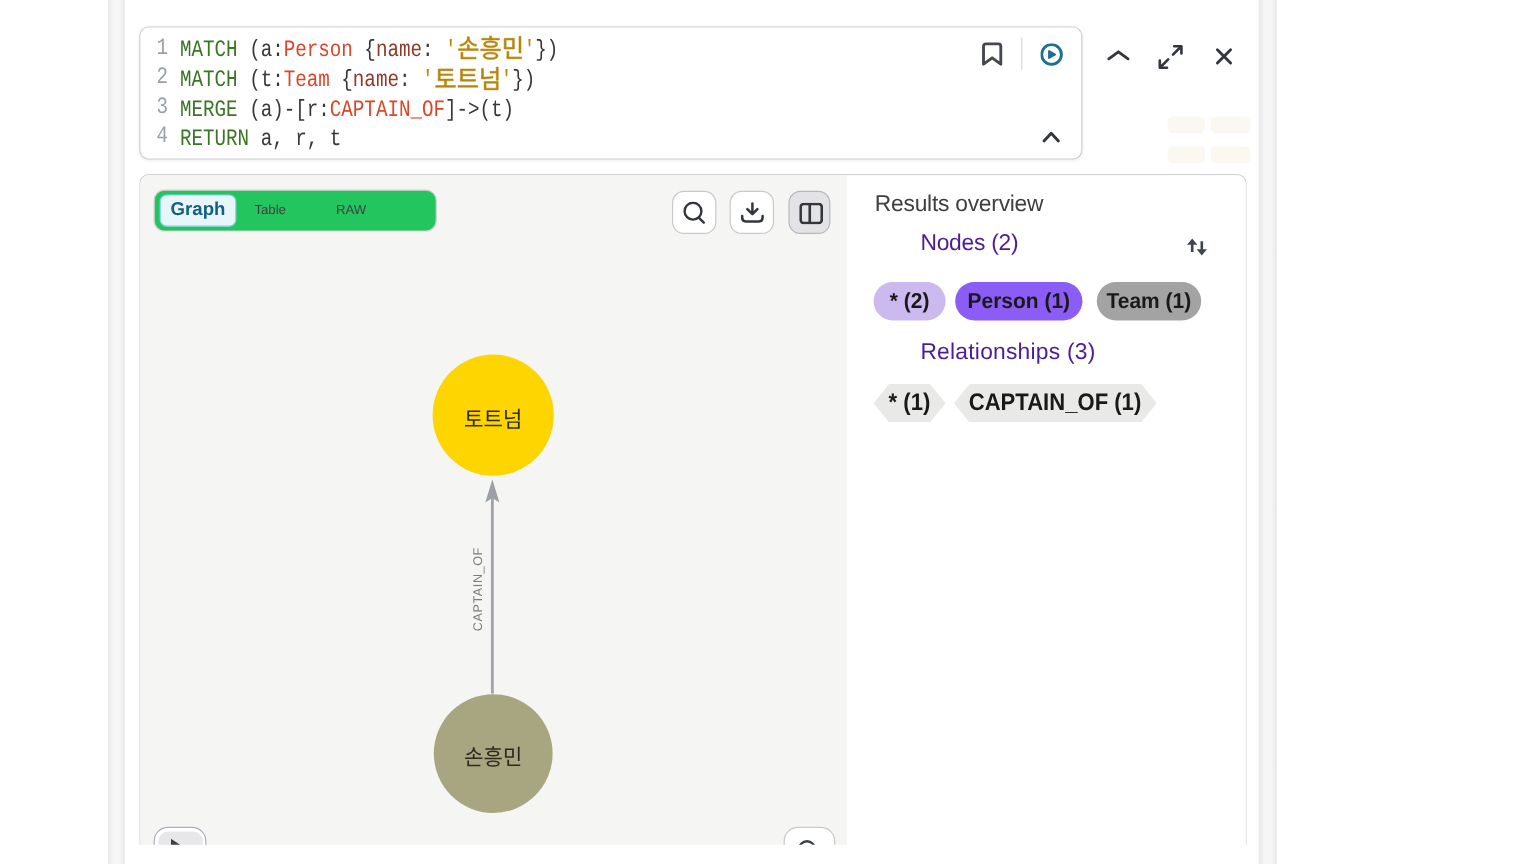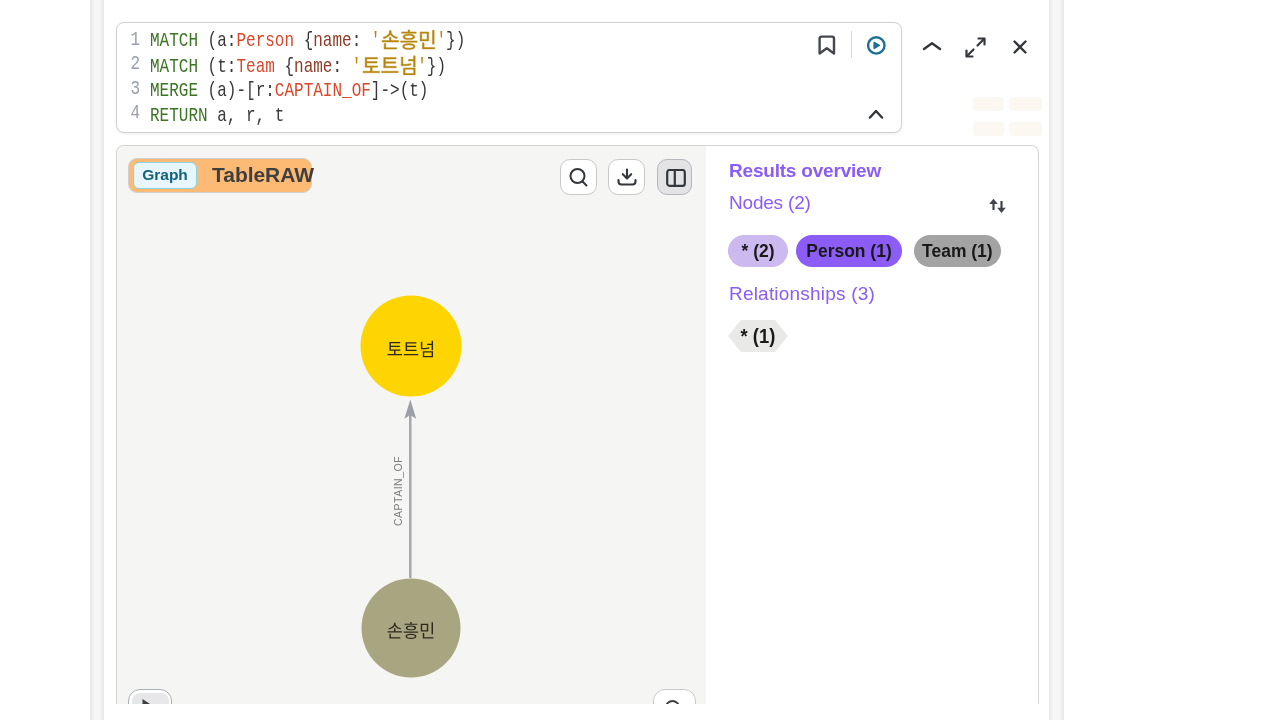--- a/index.html
+++ b/index.html
@@ -17,27 +17,27 @@
 .lbl { color:#d9472b; }
 .prop { color:#8d3a26; }
 .str { color:#b8860b; }
 
 svg.ic { position:absolute; }
 #divider { left:851px; top:31px; width:1px; height:27px; background:#d9d9d9; }
 
 #results { left:116px; top:145px; width:923px; height:559px; background:#fff; border:1px solid #d2d2d2; border-bottom:none; border-radius:8px 8px 0 0; overflow:hidden; }
 #grapharea { left:0; top:0; width:589px; height:559px; background:#f5f5f3; }
 #sidepanel { left:589px; top:0; width:333px; height:559px; background:#fff; }
-#tabs { left:11px; top:12px; width:184px; height:35px; background:#fdba74; border:1px solid #d0d0d0; border-radius:9px; }
+#tabs { left:11px; top:12px; width:236px; height:35px; background:#22c55e; border:1px solid #d0d0d0; border-radius:9px; }
 #tabGraph { left:4px; top:3px; width:64px; height:27px; background:#e7f6fa; border:1px solid #8ad2e6; border-radius:6px; color:#15607e; font-weight:bold; font-size:15.5px; line-height:23px; text-align:center; }
-.tab { font-weight:bold; font-size:21px; color:#3f3f3f; line-height:32px; }
+.tab { font-weight:normal; font-size:11px; color:#3f3f3f; line-height:32px; }
 #tabTable { left:83px; top:0; }
-#tabRaw { left:136px; top:0; }
+#tabRaw { left:151px; top:0; }
 .btn { position:absolute; background:#fff; border:1px solid #c9c9c9; border-radius:10px; }
-.sp-h { font-size:19px; color:#8b5cf6; letter-spacing:-0.2px; }
+.sp-h { font-size:19px; color:#4c1d95; letter-spacing:-0.2px;margin-left:38px; }
 .pill { position:absolute; height:32px; border-radius:16px; font-weight:bold; font-size:18px; color:#191919; text-align:center; line-height:32px; }
 .pill span { display:inline-block; transform:scaleX(.97); transform-origin:center; }
 .chip span { display:inline-block; transform:scaleX(.92); transform-origin:center; }
 .chip { position:absolute; height:32px; background:#e9e9e7; font-weight:bold; font-size:20px; color:#191919; text-align:center; line-height:32px; clip-path:polygon(13px 0, calc(100% - 13px) 0, 100% 50%, calc(100% - 13px) 100%, 13px 100%, 0 50%); }
 </style>
 </head>
 <body>
 <div id="stage">
   <div id="stripL" class="abs"></div>
   <div id="stripR" class="abs"></div>
@@ -144,35 +144,36 @@
         <div class="abs" style="left:14.5px; top:546.5px; width:37px; height:40px; background:#e7e7e9; border-radius:8px"></div>
       <svg class="ic" style="left:22px; top:551px" width="17" height="19" viewBox="0 0 17 19">
           <path d="M3.5 2 L14 9 L9.2 10.8 L11.5 16.2 L8.8 17.3 L6.5 11.8 L3.5 15.2 Z" fill="#3a3f46"></path>
         </svg>
       <div class="btn" style="left:535.5px; top:543px; width:43px; height:45px; border-radius:12px"></div>
       <svg class="ic" style="left:548px; top:553px" width="16" height="16" viewBox="0 0 16 16">
           <circle cx="7.5" cy="8.5" r="6.5" fill="none" stroke="#3a3f46" stroke-width="2"></circle>
         </svg>
     </div>
     <div id="sidepanel" class="abs">
-      <div class="abs" style="left:23px; top:14px; font-size:19px; font-weight:bold; color:#8b5cf6; letter-spacing:-0.2px">Results overview</div>
+      <div class="abs" style="left:23px; top:14px; font-size:19px; font-weight:normal; color:#404040; letter-spacing:-0.2px">Results overview</div>
       <div class="abs sp-h" style="left:23px; top:46px">Nodes (2)</div>
       <svg class="ic" style="left:282px; top:52px" width="19" height="16" viewBox="0 0 19 16">
           <g stroke="#41454b" fill="#41454b">
             <path d="M5.5 12 V4" stroke-width="2.2" fill="none"></path>
             <path d="M1.2 6 L5.5 0.8 L9.8 6 Z" stroke="none"></path>
             <path d="M13.5 3 V11" stroke-width="2.2" fill="none"></path>
             <path d="M9.2 9.8 L13.5 15 L17.8 9.8 Z" stroke="none"></path>
           </g>
         </svg>
       <div class="pill" style="left:22px; top:89px; width:60px; background:#cbb9f0"><span>* (2)</span></div>
       <div class="pill" style="left:90px; top:89px; width:106px; background:#8b5cf6"><span>Person (1)</span></div>
       <div class="pill" style="left:208px; top:89px; width:87px; background:#a3a3a3"><span>Team (1)</span></div>
       <div class="abs sp-h" style="left:23px; top:137px; letter-spacing:0.2px">Relationships (3)</div>
       <div class="chip" style="left:22px; top:174px; width:60px"><span>* (1)</span></div>
+      <div class="chip" style="left:89px; top:174px; width:169px"><span>CAPTAIN_OF (1)</span></div>
     </div>
   </div>
 
   <svg width="0" height="0" style="position:absolute">
       <defs>
 <path id="ks1" d="M155 10H776V-58H155ZM155 201H238V-13H155ZM50 342H869V274H50ZM417 494H499V316H417ZM416 803H487V763Q487 712 469 667Q450 622 416 585Q382 547 338 517Q294 487 242 467Q191 446 136 436L103 502Q151 510 197 527Q243 544 282 569Q322 593 352 624Q382 654 399 690Q416 725 416 763ZM429 803H500V763Q500 725 517 690Q534 654 564 624Q594 593 634 568Q673 543 719 526Q765 510 813 502L780 436Q725 447 674 467Q623 488 578 518Q534 548 500 585Q467 623 448 667Q429 712 429 763Z"></path>
 <path id="ks2" d="M457 202Q606 202 687 167Q767 131 767 63Q767 -6 687 -41Q606 -77 457 -77Q310 -77 229 -41Q148 -6 148 63Q148 131 229 167Q310 202 457 202ZM458 141Q350 141 291 121Q233 101 233 63Q233 25 291 5Q350 -15 458 -15Q566 -15 624 5Q683 25 683 63Q683 101 624 121Q566 141 458 141ZM93 749H820V685H93ZM458 648Q599 648 674 615Q750 581 750 517Q750 454 674 420Q599 387 458 387Q319 387 243 420Q166 454 166 517Q166 581 243 615Q319 648 458 648ZM458 590Q361 590 308 571Q254 552 254 517Q254 483 308 464Q361 446 458 446Q556 446 609 464Q662 483 662 517Q662 552 609 571Q556 590 458 590ZM417 840H500V711H417ZM50 328H867V263H50Z"></path>
 <path id="ks3" d="M97 748H519V327H97ZM438 681H178V394H438ZM708 826H791V176H708ZM210 20H819V-48H210ZM210 238H293V-8H210Z"></path>
 <path id="kt1" d="M155 357H776V290H155ZM50 103H870V35H50ZM417 323H500V72H417ZM155 753H767V685H239V332H155ZM213 559H747V492H213Z"></path>
 <path id="kt2" d="M155 339H776V272H155ZM50 108H870V39H50ZM155 749H767V681H239V319H155ZM213 548H747V481H213Z"></path>

